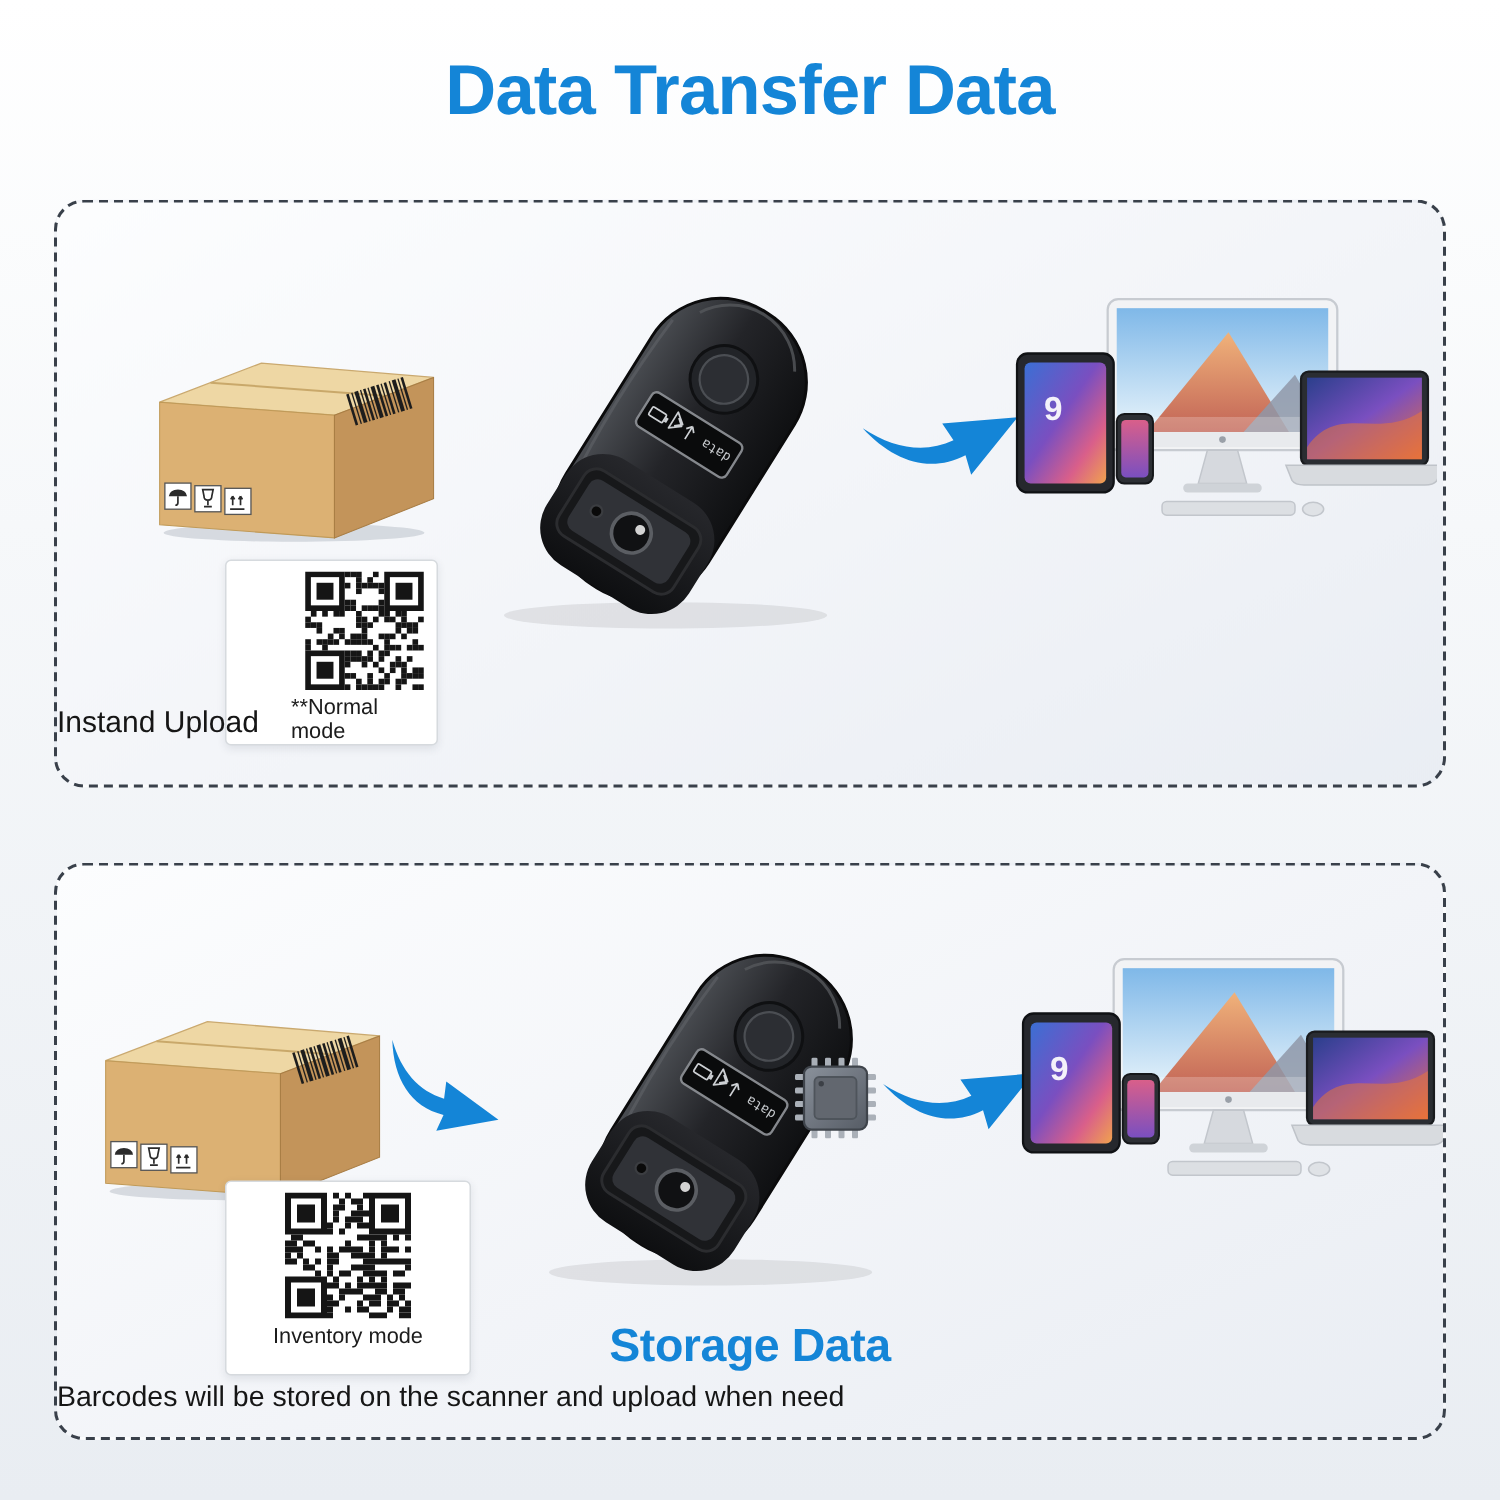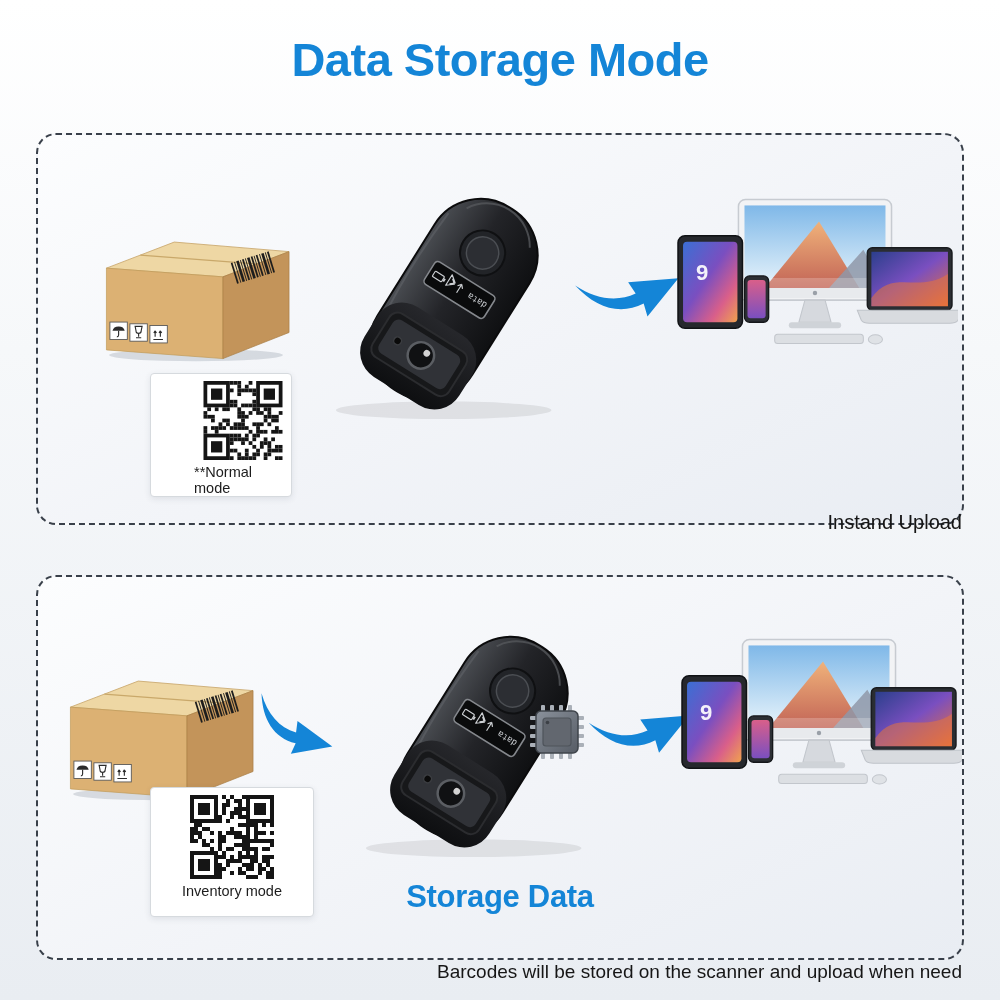--- a/index.html
+++ b/index.html
@@ -43,22 +43,22 @@
     border-radius:4px; box-shadow:0 2px 6px rgba(40,50,70,.10);
     display:flex; flex-direction:column; align-items:center; padding-top:7px;
   }
   .qr-card svg.qr { width:84px; height:84px; }
   .qr-label { margin-top:4px; font-size:14.5px; color:#1c1c1c; }
   .mode-heading {
     position:absolute; left:0; right:0; text-align:center;
     font-size:31px; font-weight:800; color:var(--accent); letter-spacing:-0.3px;
   }
   .mode-sub {
-    position:absolute; left:0; right:0; text-align:right;
-    font-size:20px; color:#161616;margin-top:40px;
+    position:absolute; left:0; right:0; text-align:left;
+    font-size:20px; color:#161616;
   }
   .p2 .mode-sub { font-size:19px; }
   .arrow { color:var(--accent); }
   .defs-store { position:absolute; width:0; height:0; overflow:hidden; }
 </style>
 </head>
 <body>
 
 <svg class="defs-store" aria-hidden="true">
   <defs>
@@ -218,21 +218,21 @@
       <rect x="29" y="47" width="4" height="7" rx="1"></rect>
         <rect x="38" y="47" width="4" height="7" rx="1"></rect>
     </g>
     <rect x="6" y="6" width="42" height="42" rx="5" fill="url(#g-chip)" stroke="#3f444b" stroke-width="1.5"></rect>
     <rect x="13" y="13" width="28" height="28" rx="3" fill="#62676f" stroke="#4e545b" stroke-width="1.2"></rect>
     <circle cx="17.5" cy="17.5" r="1.8" fill="#3c4046"></circle>
   </symbol>
 </svg>
 
 <div class="page">
-  <h1 class="page-title">Data Storage Mode</h1>
+  <h1 class="page-title">Data Transfer Data</h1>
 
   <section class="panel p1">
     <svg class="ill box">
         <use href="#sym-box" width="200" height="145"></use>
       </svg>
     <div class="qr-card">
       <svg class="qr" viewBox="0 0 84 84">
           <rect width="84" height="84" fill="#fff"></rect>
           <rect x="28" y="0" width="4" height="4" fill="#151515"></rect>
           <rect x="32" y="0" width="4" height="4" fill="#151515"></rect>

